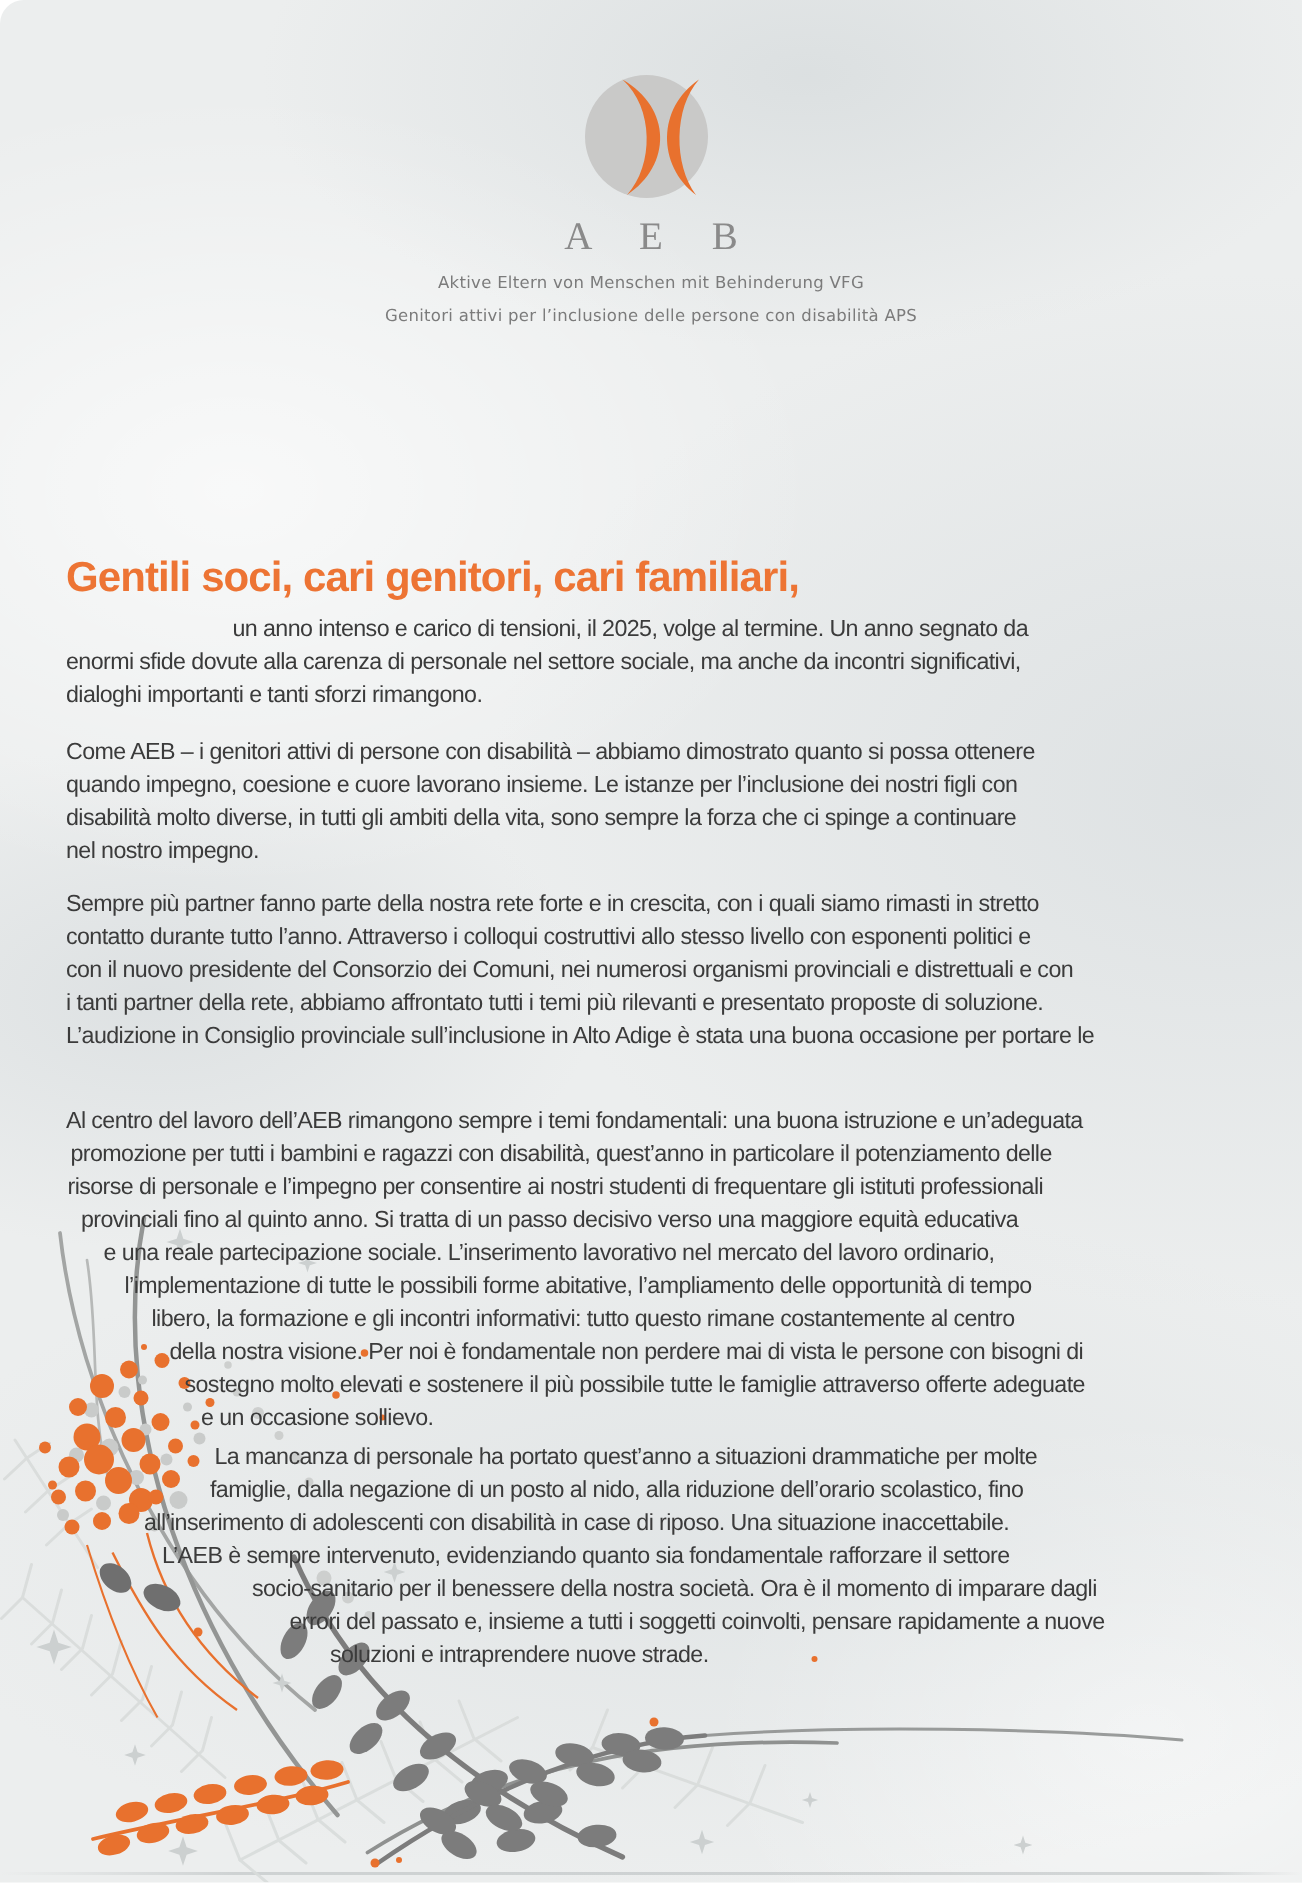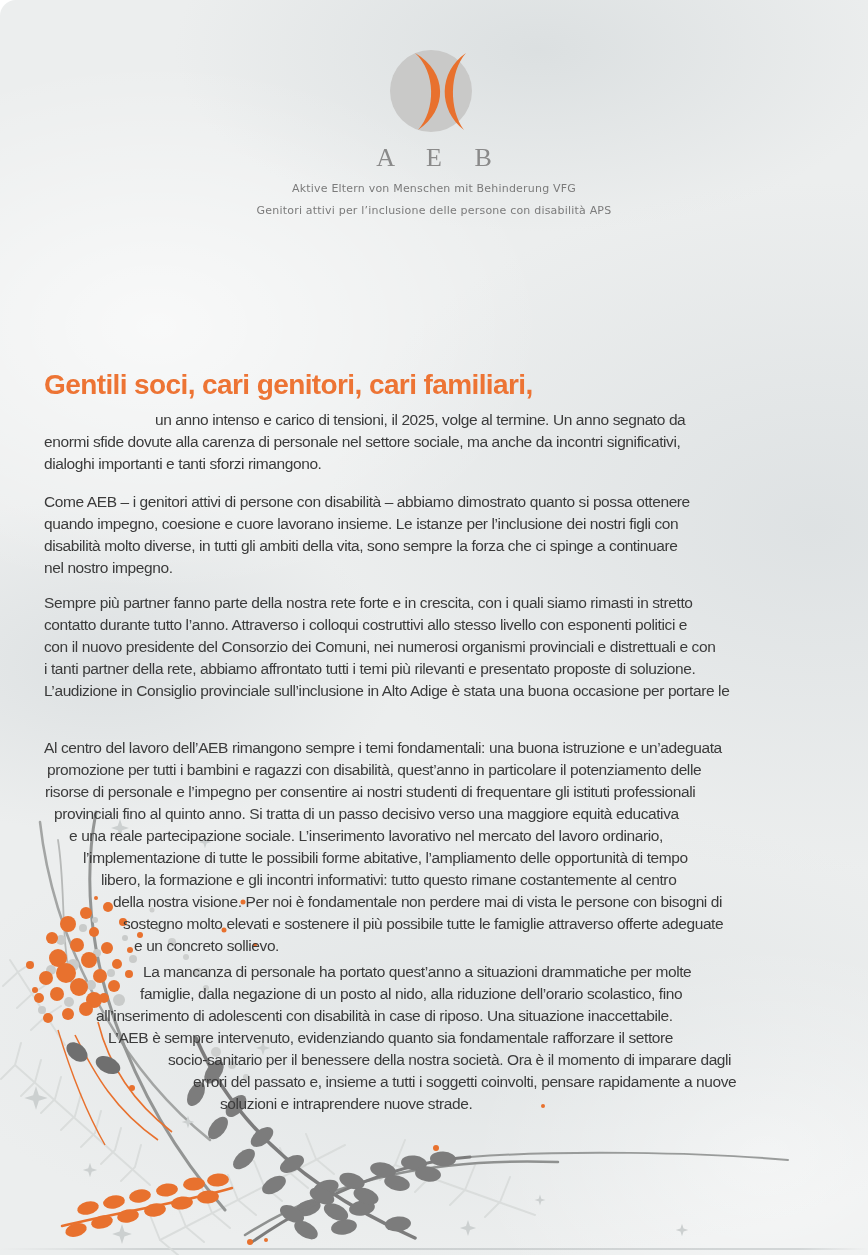--- a/index.html
+++ b/index.html
@@ -126,21 +126,21 @@
     <div class="para p4">
       <div class="line">Al centro del lavoro dell’AEB rimangono sempre i temi fondamentali: una buona istruzione e un’adeguata</div>
       <div class="line">promozione per tutti i bambini e ragazzi con disabilità, quest’anno in particolare il potenziamento delle</div>
       <div class="line">risorse di personale e l’impegno per consentire ai nostri studenti di frequentare gli istituti professionali</div>
       <div class="line">provinciali fino al quinto anno. Si tratta di un passo decisivo verso una maggiore equità educativa</div>
       <div class="line">e una reale partecipazione sociale. L’inserimento lavorativo nel mercato del lavoro ordinario,</div>
       <div class="line">l’implementazione di tutte le possibili forme abitative, l’ampliamento delle opportunità di tempo</div>
       <div class="line">libero, la formazione e gli incontri informativi: tutto questo rimane costantemente al centro</div>
       <div class="line">della nostra visione. Per noi è fondamentale non perdere mai di vista le persone con bisogni di</div>
       <div class="line">sostegno molto elevati e sostenere il più possibile tutte le famiglie attraverso offerte adeguate</div>
-      <div class="line">e un concreto sollievo.</div>
+      <div class="line">e un occasione sollievo.</div>
     </div>
 
     <div class="para p5">
       <div class="line">La mancanza di personale ha portato quest’anno a situazioni drammatiche per molte</div>
       <div class="line">famiglie, dalla negazione di un posto al nido, alla riduzione dell’orario scolastico, fino</div>
       <div class="line">all’inserimento di adolescenti con disabilità in case di riposo. Una situazione inaccettabile.</div>
       <div class="line">L’AEB è sempre intervenuto, evidenziando quanto sia fondamentale rafforzare il settore</div>
       <div class="line">socio-sanitario per il benessere della nostra società. Ora è il momento di imparare dagli</div>
       <div class="line">errori del passato e, insieme a tutti i soggetti coinvolti, pensare rapidamente a nuove</div>
       <div class="line">soluzioni e intraprendere nuove strade.</div>

